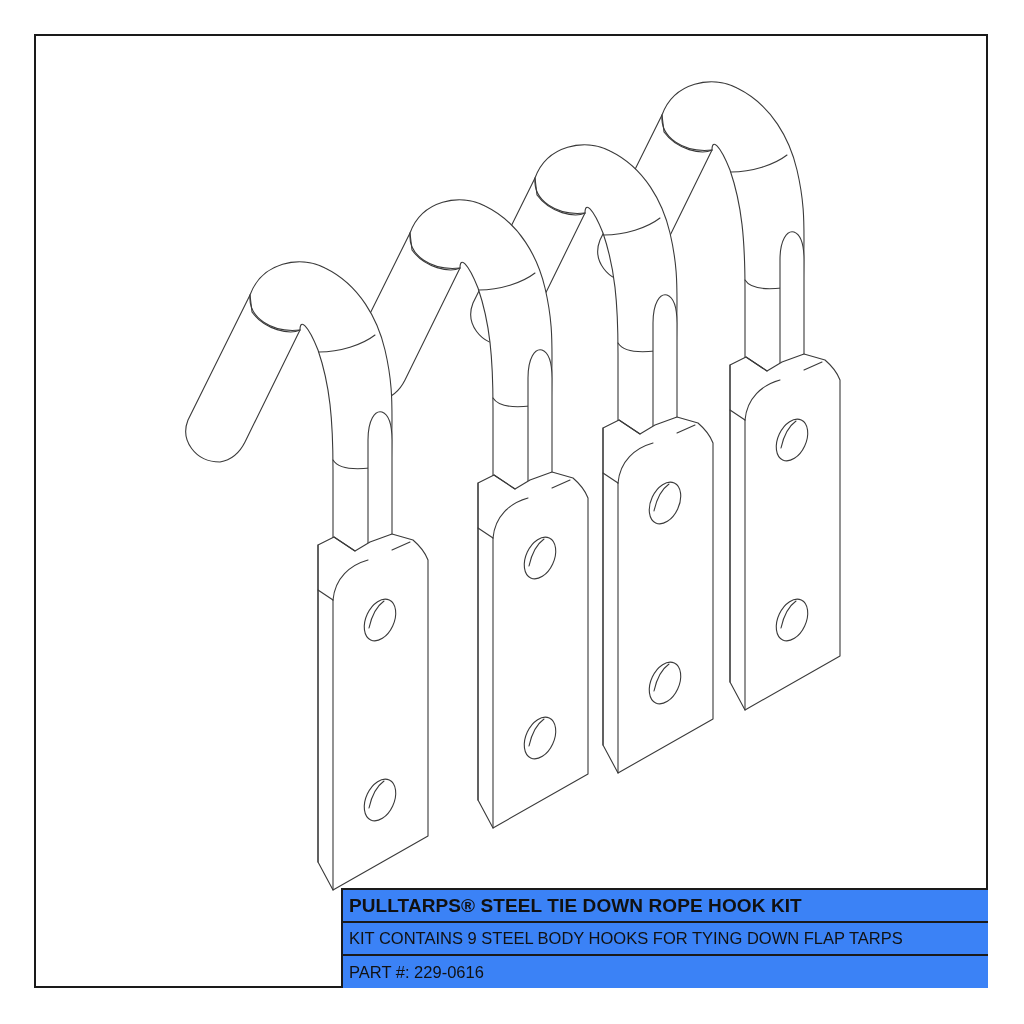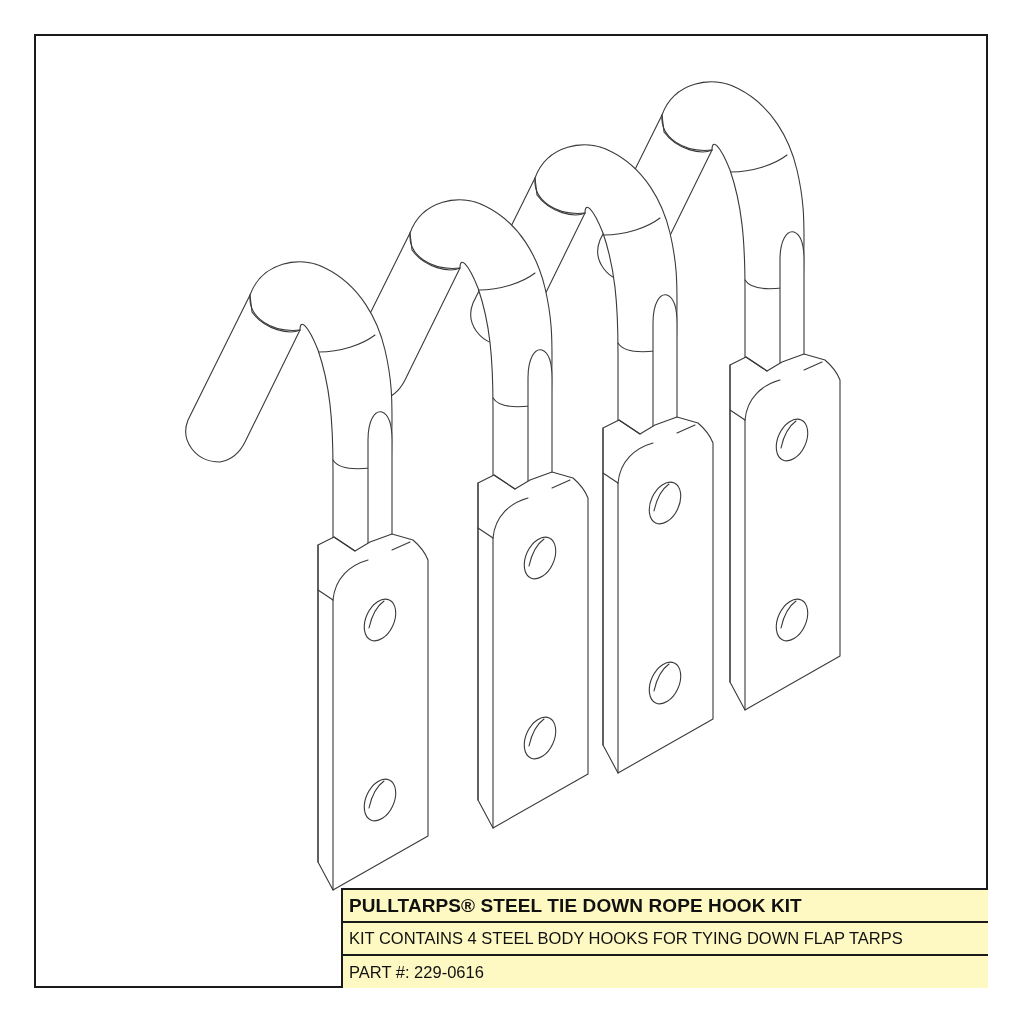--- a/index.html
+++ b/index.html
@@ -6,21 +6,21 @@
     body { width: 1024px; height: 1024px; position: relative; overflow: hidden; font-family: "Liberation Sans", sans-serif; }
     .frame {
       position: absolute; left: 34px; top: 34px; width: 954px; height: 954px;
       border: 2px solid #1a1a1a; box-sizing: border-box; background: #fff;
     }
     .drawing { position: absolute; left: 0; top: 0; width: 1024px; height: 1024px; }
     .drawing path, .drawing ellipse, .drawing line { fill: none; stroke: #3a3a3a; stroke-width: 1.1; stroke-linejoin: round; stroke-linecap: round; }
     .drawing .fillw { fill: #ffffff; }
     .title-block {
       position: absolute; left: 341px; top: 888px; width: 647px; height: 100px;
-      border-left: 2px solid #1a1a1a; border-top: 2px solid #1a1a1a; box-sizing: border-box; background: #fef9c3;
+      border-left: 2px solid #1a1a1a; border-top: 2px solid #1a1a1a; box-sizing: border-box; background: #3b82f6;
     }
     .tb-row {
       height: 33px; box-sizing: border-box; border-bottom: 2px solid #1a1a1a;
       display: flex; align-items: center; padding-left: 6px; color: #111;
       font-family: "Liberation Sans", sans-serif; white-space: nowrap; overflow: hidden;
     }
     .tb-row:last-child { border-bottom: none; height: 32px; }
     .tb-title { font-weight: bold; font-size: 19px; letter-spacing: 0.1px; }
     .tb-desc { font-size: 16.5px; transform-origin: left center; }
     .tb-part { font-size: 16.5px; }
@@ -62,15 +62,15 @@
   </defs>
 
   <use href="#hook" transform="translate(412,-180)"></use>
   <use href="#hook" transform="translate(285,-117)"></use>
   <use href="#hook" transform="translate(160,-62)"></use>
   <use href="#hook" transform="translate(0,0)"></use>
 </svg>
 
 <div class="title-block">
   <div class="tb-row tb-title">PULLTARPS® STEEL TIE DOWN ROPE HOOK KIT</div>
-  <div class="tb-row tb-desc">KIT CONTAINS 4 STEEL BODY HOOKS FOR TYING DOWN FLAP TARPS</div>
+  <div class="tb-row tb-desc">KIT CONTAINS 9 STEEL BODY HOOKS FOR TYING DOWN FLAP TARPS</div>
   <div class="tb-row tb-part">PART #: 229-0616</div>
 </div>
 
 </body></html>

